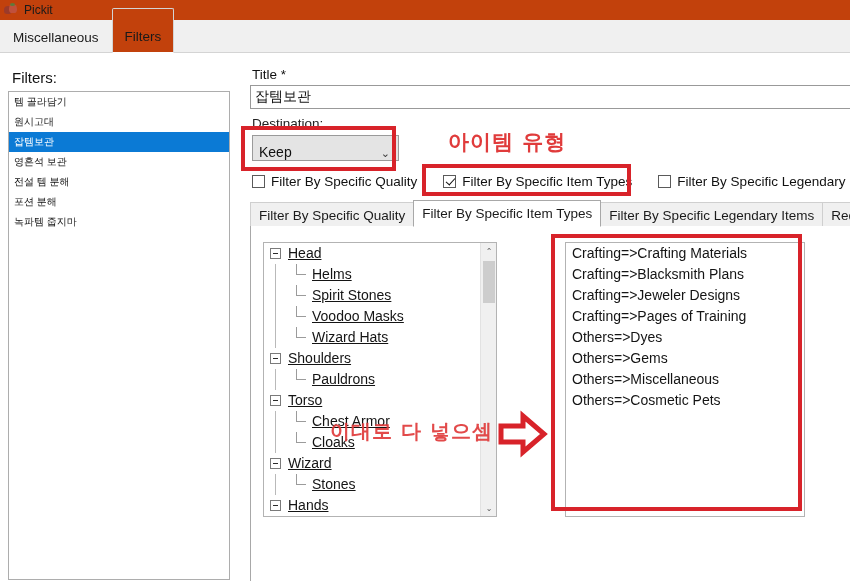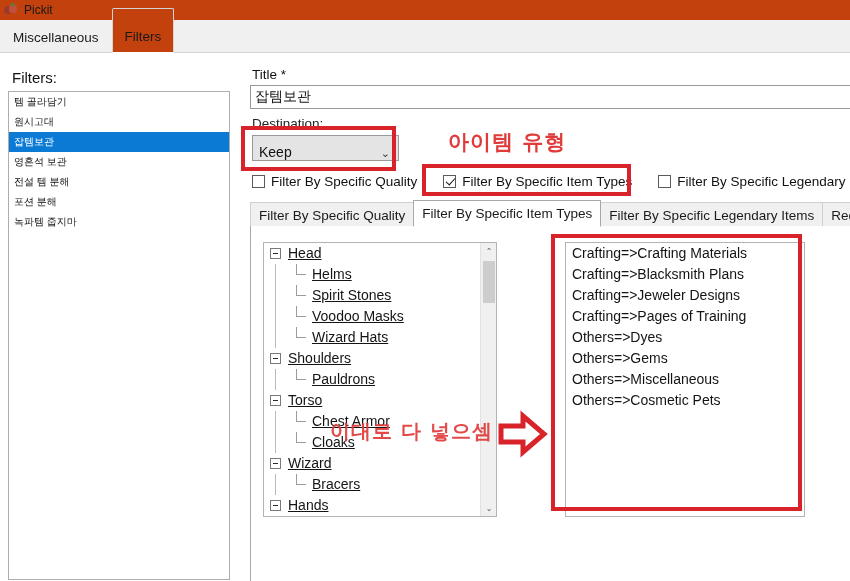--- a/index.html
+++ b/index.html
@@ -516,21 +516,21 @@
       <div class="tnode lvl1 last">
         <span class="vline"></span><span class="elbow-v"></span><span class="elbow"></span>
         <span>Cloaks</span>
       </div>
       <div class="tnode lvl0">
         <span class="expander"></span>
         <span>Wizard</span>
       </div>
       <div class="tnode lvl1 last">
         <span class="vline"></span><span class="elbow-v"></span><span class="elbow"></span>
-        <span>Bracers</span>
+        <span>Stones</span>
       </div>
       <div class="tnode lvl0">
         <span class="expander"></span>
         <span>Hands</span>
       </div>
 
       <div id="tree-scroll">
         <div class="sb-arrow up">⌃</div>
         <div id="tree-thumb"></div>
         <div class="sb-arrow down">⌄</div>

